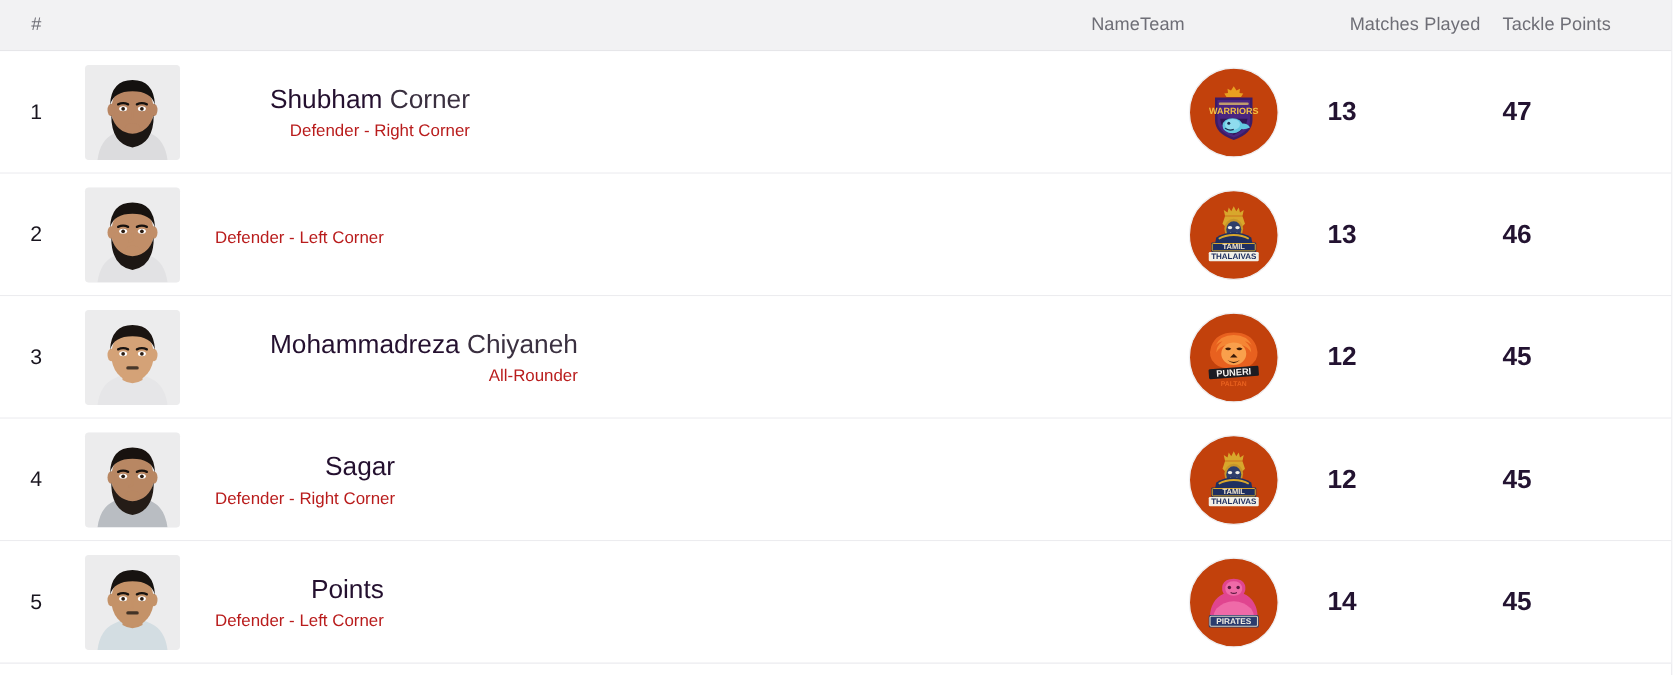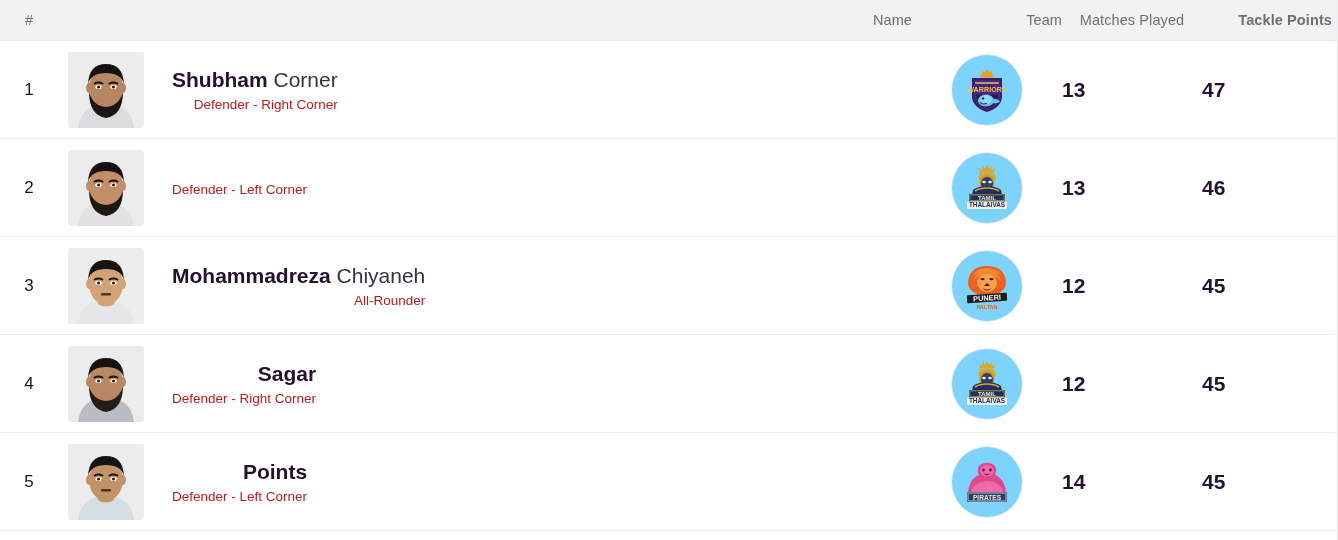--- a/index.html
+++ b/index.html
@@ -29,23 +29,23 @@
   }
   .th {
     font-size: 14.5px;
     color: #6e6e76;
     font-weight: 400;
     letter-spacing: 0.1px;
     white-space: nowrap;
   }
   .col-rank   { width: 58px;  text-align: center; flex: 0 0 58px; }
   .col-name   { flex: 1 1 auto; padding-left: 10px; text-align: right; }
-  .col-team   { width: 150px; flex: 0 0 150px; text-align: right; }
+  .col-team   { width: 150px; flex: 0 0 150px; text-align: left; }
   .col-mp     { width: 140px; flex: 0 0 140px; text-align: center; }
-  .col-tp     { width: 135px; flex: 0 0 135px; text-align: right; padding-right: 5px; font-weight: bold;}
+  .col-tp     { width: 135px; flex: 0 0 135px; text-align: left; padding-right: 5px;}
 
   
   .row {
     display: flex;
     align-items: center;
     height: 98px;
     border-bottom: 1px solid #ececef;
     background: #ffffff;
   }
   .rank {
@@ -72,38 +72,38 @@
   }
   .avatar svg { display: block; width: 100%; height: 100%; }
 
   .player-info { padding-left: 28px; }
   .player-name {
     font-size: 21px;
     line-height: 26px;
     color: #24102f;
     white-space: nowrap;
   }
-  .player-name .first { font-weight: 700; }
+  .player-name .first { font-weight: 400; margin-left: 44px; }
   .player-name .last  { font-weight: 400; color: #3a3040; }
   .player-role {
     font-size: 13.5px;
     color: #b91c1c;
     margin-top: 4px;
     white-space: nowrap;
   }
 
   .team-logo-wrap {
     display: flex;
     justify-content: center;
   }
   .team-logo {
     width: 72px;
     height: 72px;
     border-radius: 50%;
-    background: #7dd3fc;
+    background: #c2410c;
     border: 1px solid #efeff1;
     display: flex;
     align-items: center;
     justify-content: center;
     overflow: hidden;
   }
   .team-logo svg { display: block; }
 
   .stat {
     font-size: 21px;

